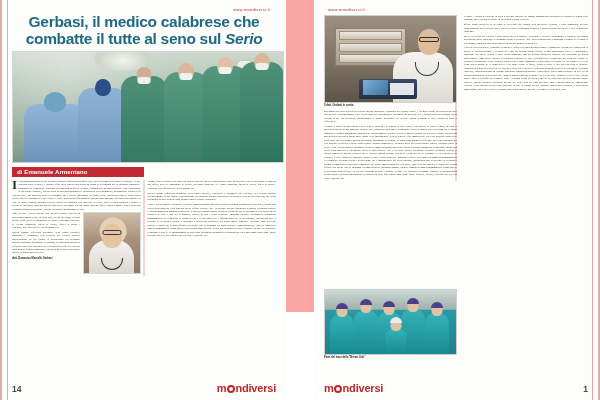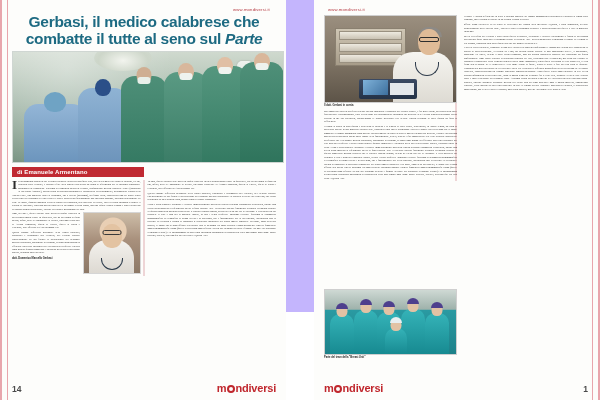--- a/index.html
+++ b/index.html
@@ -6,21 +6,21 @@
   html, body {
     width: 600px; height: 400px;
     background: #ffffff;
     font-family: "Liberation Serif", serif;
     overflow: hidden;
   }
   .spread {
     position: relative;
     width: 600px; height: 312px;
     display: flex;
-    background: #c4b5fd;
+    background: #fca5a5;
     gap: 28px;
   }
   .page {
     position: relative;
     width: 300px; height: 400px;
     background: #fdfdfb;
     padding: 6px 10px 4px 10px;
     overflow: hidden;
   }
   
@@ -366,21 +366,21 @@
 <body>
 
 <div class="spread">
 
   <div class="page left">
 
     <div class="site-url left-url">www.mondiversi.it</div>
 
     <h1 class="headline">
       <span>Gerbasi, il medico calabrese che</span><br>
-      <span>combatte il tutte al seno sul </span><span class="ital">Parte</span>
+      <span>combatte il tutte al seno sul </span><span class="ital">Serio</span>
     </h1>
 
     <div class="hero">
       <div class="wall"></div>
       <div class="lamp"></div>
       <div class="ivbag"></div>
       <div class="pole"></div>
       <div class="table"></div>
       <div class="drape"></div>
       <div class="fig f1">

